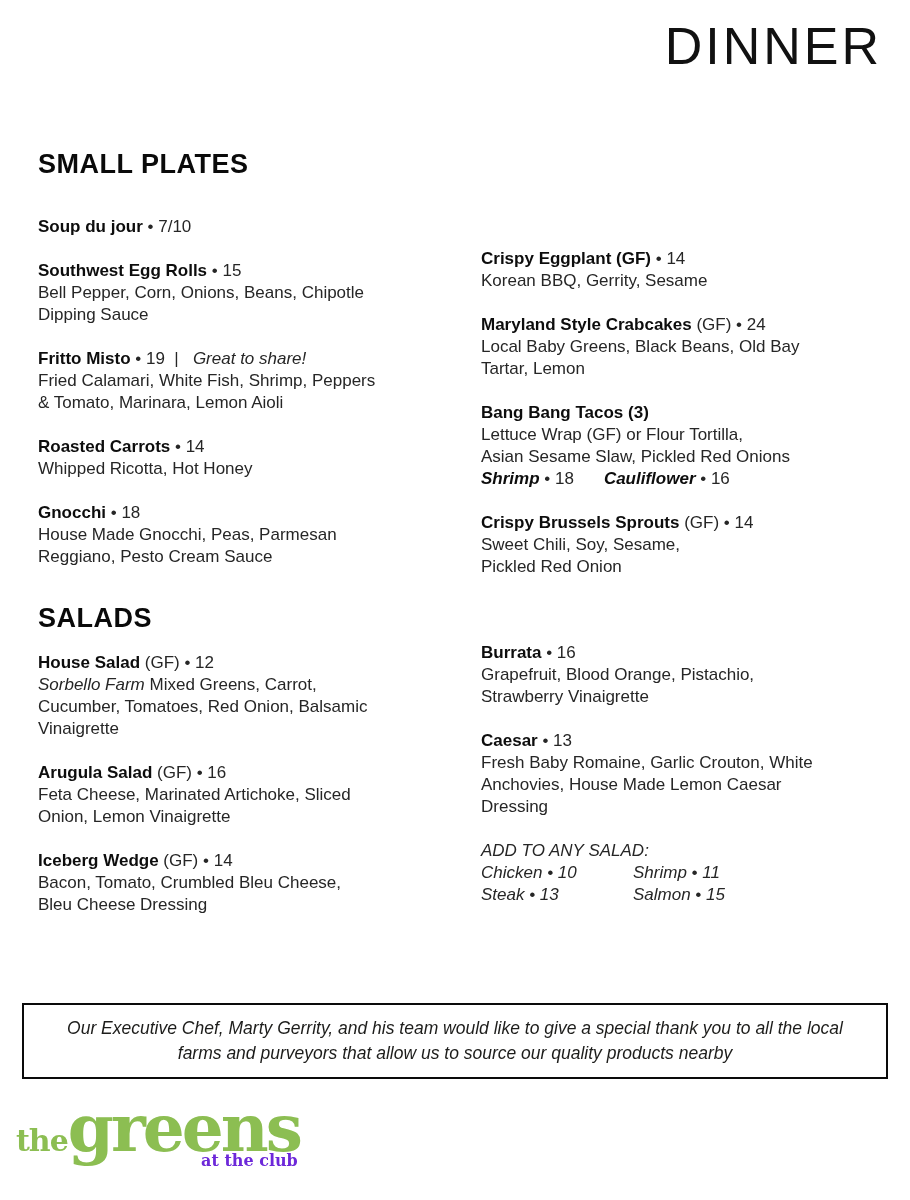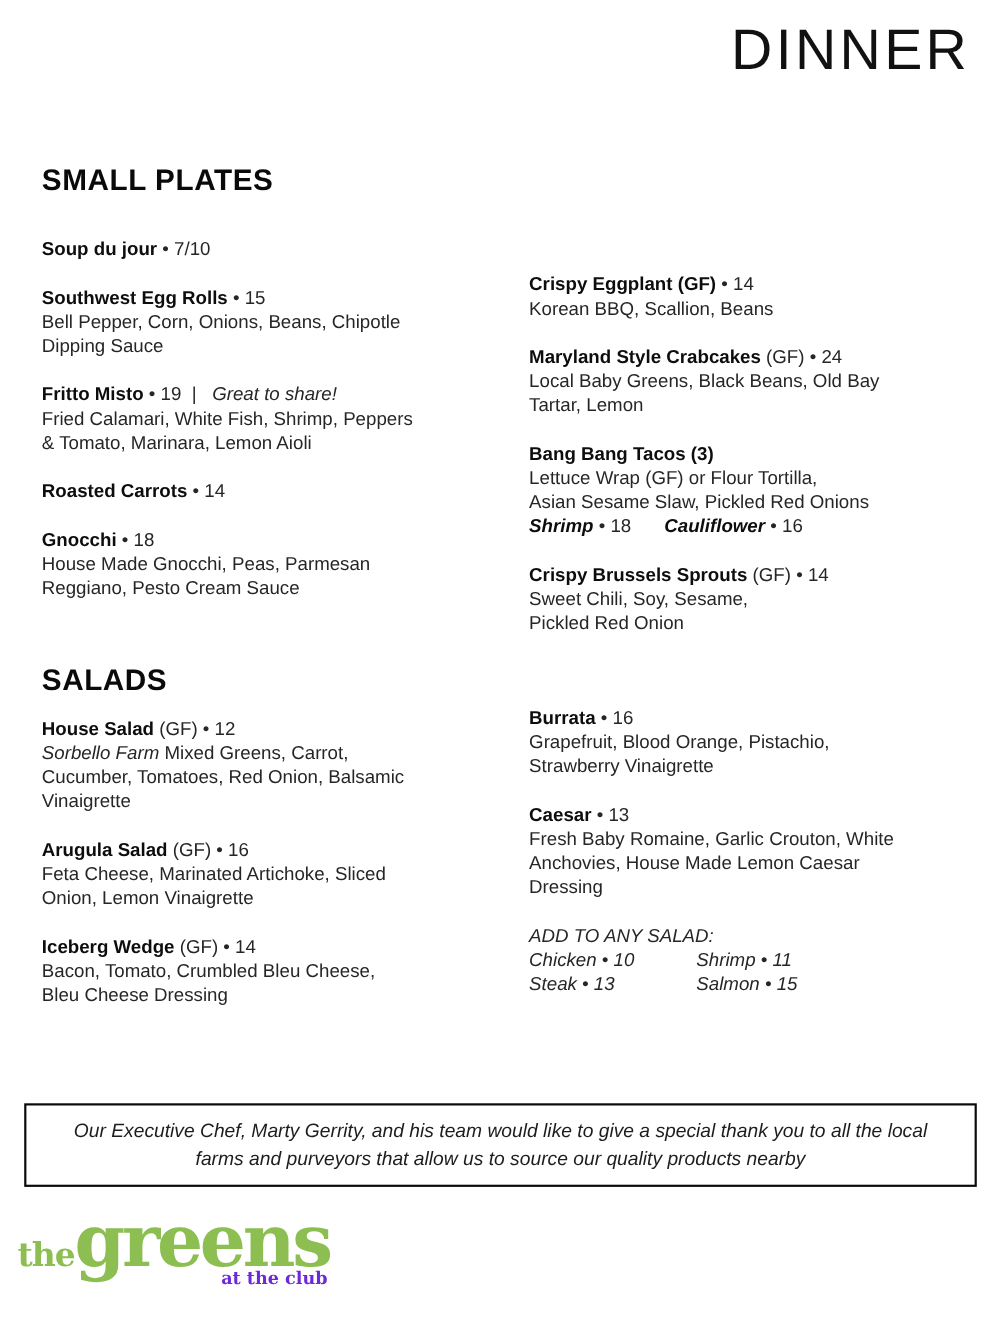--- a/index.html
+++ b/index.html
@@ -96,34 +96,35 @@
         </div>
 
         <div class="item">
           <div class="item-title"><span class="b">Fritto Misto</span><span> • 19&nbsp;&nbsp;|&nbsp;&nbsp; </span><span class="i">Great to share!</span></div>
           <div class="item-desc">Fried Calamari, White Fish, Shrimp, Peppers
 &amp; Tomato, Marinara, Lemon Aioli</div>
         </div>
 
         <div class="item">
           <div class="item-title"><span class="b">Roasted Carrots</span><span> • 14</span></div>
+          <div class="item-desc">Whipped Ricotta, Hot Honey</div>
         </div>
 
         <div class="item">
           <div class="item-title"><span class="b">Gnocchi</span><span> • 18</span></div>
           <div class="item-desc">House Made Gnocchi, Peas, Parmesan
 Reggiano, Pesto Cream Sauce</div>
         </div>
 
       </div>
       <div class="col col-right-sp">
 
         <div class="item">
           <div class="item-title"><span class="b">Crispy Eggplant (GF)</span><span> • 14</span></div>
-          <div class="item-desc">Korean BBQ, Scallion, Beans</div>
+          <div class="item-desc">Korean BBQ, Gerrity, Sesame</div>
         </div>
 
         <div class="item">
           <div class="item-title"><span class="b">Maryland Style Crabcakes</span><span> (GF) • 24</span></div>
           <div class="item-desc">Local Baby Greens, Black Beans, Old Bay
 Tartar, Lemon</div>
         </div>
 
         <div class="item">
           <div class="item-title"><span class="b">Bang Bang Tacos (3)</span><span></span></div>

